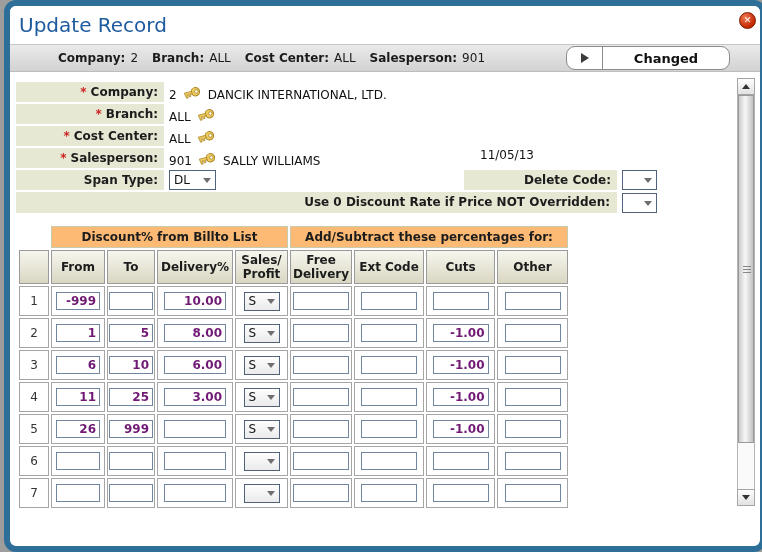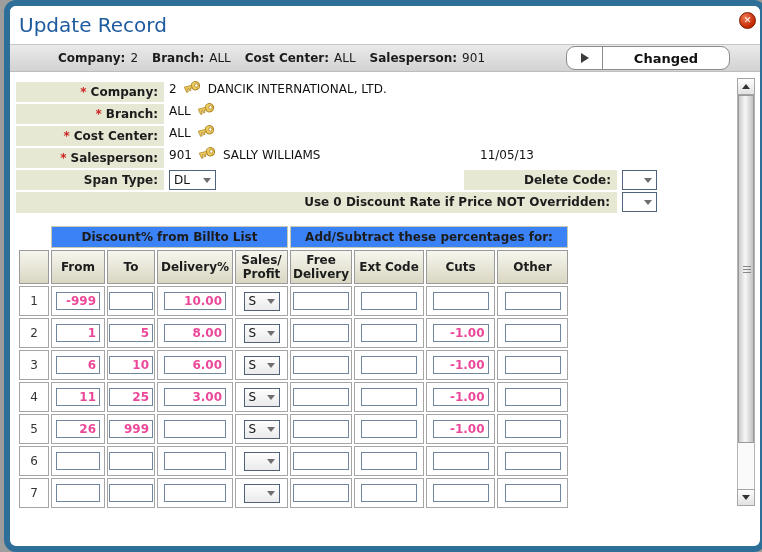--- a/index.html
+++ b/index.html
@@ -28,21 +28,21 @@
                  overflow:hidden; cursor:pointer; }
   .opt-play { width:36px; height:100%; display:flex; align-items:center; justify-content:center;
               border-right:1px solid #8b8b8b; }
   .opt-play .tri { width:0; height:0; border-left:8px solid #3c3c3c;
                    border-top:5px solid transparent; border-bottom:5px solid transparent; }
   .opt-label { flex:1; text-align:center; font-weight:bold; font-size:13px; color:#111; }
 
   
   .content { position:absolute; top:66px; left:0; right:0; bottom:0; }
   .form-area { position:relative; padding-top:10px; }
-  .frow { display:flex; align-items:flex-start; height:20px; margin:0 0 2px 6px; font-size:12px; }
+  .frow { display:flex; align-items:flex-end; height:20px; margin:0 0 2px 6px; font-size:12px; }
   .lblcell { width:148px; height:20px; line-height:20px; background:#e7e8d3; text-align:right;
              padding-right:6px; font-weight:bold; color:#1c1c1c; white-space:nowrap; }
   .req { color:#cc2222; font-weight:bold; margin-right:4px; }
   .valarea { display:flex; align-items:center; padding-left:5px; gap:7px; color:#111; }
   .keyicon { display:inline-block; transform:rotate(-14deg); margin-top:-2px; }
 
   .sel { border:1px solid #51637a; background:#fff; height:20px; display:flex; align-items:center;
          padding:0 4px; font-size:12px; color:#111; cursor:pointer; }
   .arr { width:0; height:0; border-left:4px solid transparent; border-right:4px solid transparent;
          border-top:5px solid #6e6e6e; margin-left:auto; }
@@ -56,33 +56,33 @@
   .rg-val { padding-left:16px; color:#111; }
   .rg-sel { margin-left:5px; }
 
   .usezero-bar { width:601px; height:21px; line-height:21px; background:#e7e8d3; text-align:right;
                  padding-right:7px; font-weight:bold; color:#1c1c1c; }
   .frow-uz { height:21px; margin-top:1px; }
 
   
   .gridtable { border-collapse:separate; border-spacing:2px; margin:11px 0 0 7px; font-size:12px; }
   .gridtable th.blank { border:none; background:transparent; }
-  .gridtable th.group { background:#3b82f6; border:1px solid #c9cbae; font-weight:bold; height:22px;
+  .gridtable th.group { background:#fdba74; border:1px solid #c9cbae; font-weight:bold; height:22px;
                         color:#1c1c1c; }
   .gridtable th.col { background:linear-gradient(#f7f6ee,#d9d7c2); border:1px solid #9a9a9a;
                       height:34px; font-weight:bold; color:#1c1c1c; white-space:pre-line;
                       vertical-align:middle; padding:0 2px; }
   .gridtable td { border:1px solid #a5a5a5; background:#fff; height:30px; text-align:center;
                   vertical-align:middle; }
   .gridtable td.num { color:#333; }
   .c-num{width:30px} .c-from{width:54px} .c-to{width:48px} .c-com{width:76px} .c-sp{width:53px}
   .c-fd{width:59px} .c-et{width:70px} .c-cuts{width:69px} .c-oth{width:71px}
 
   .ti { border:1px solid #70869f; height:18px; font-family:inherit; font-size:12px; font-weight:bold;
-        color:#ec4899; text-align:right; padding:0 3px; background:#fff; }
+        color:#701a75; text-align:right; padding:0 3px; background:#fff; }
   .w-from{width:44px} .w-to{width:44px} .w-com{width:62px} .w-pct{width:56px}
   .sel-sp { width:36px; height:19px; margin:0 auto; background:linear-gradient(#fdfdfd,#ebebeb); }
 
   
   .footer { text-align:center; margin-top:6px; }
   .update-btn { display:inline-block; font-family:inherit; font-size:13px; color:#1a1a1a;
                 padding:2px 13px; background:linear-gradient(#fefefe,#d2d2d2);
                 border:1px solid #6d6d6d; border-radius:3px; box-shadow:inset 0 1px 0 #fff;
                 cursor:pointer; }
 

